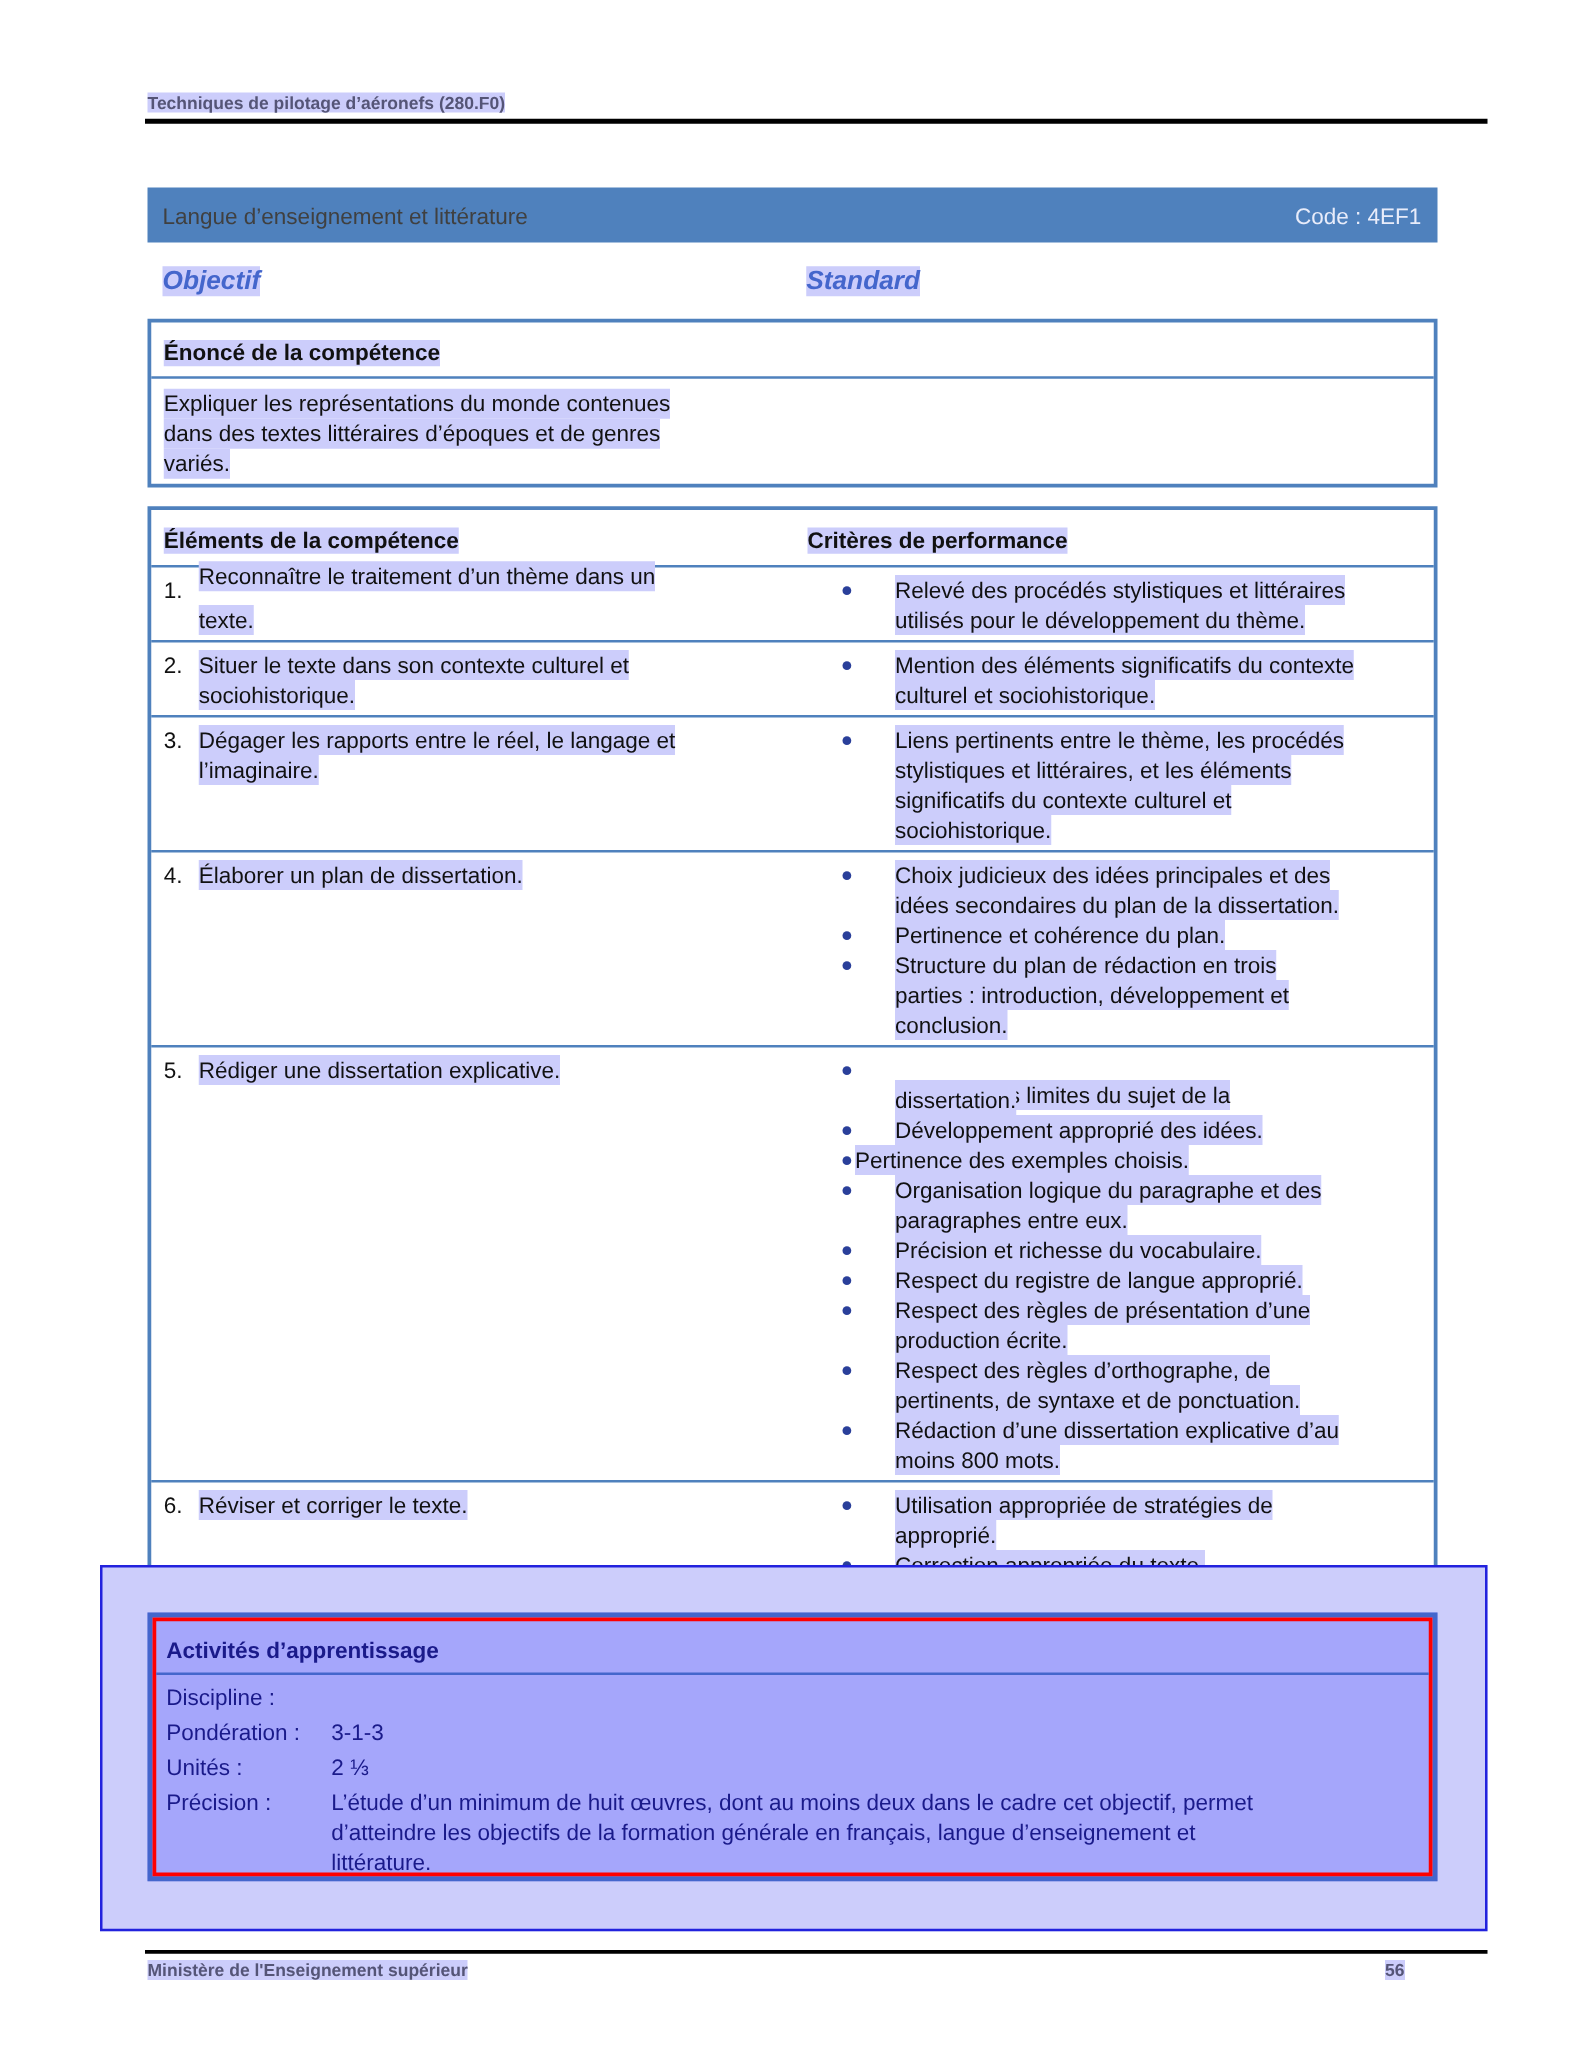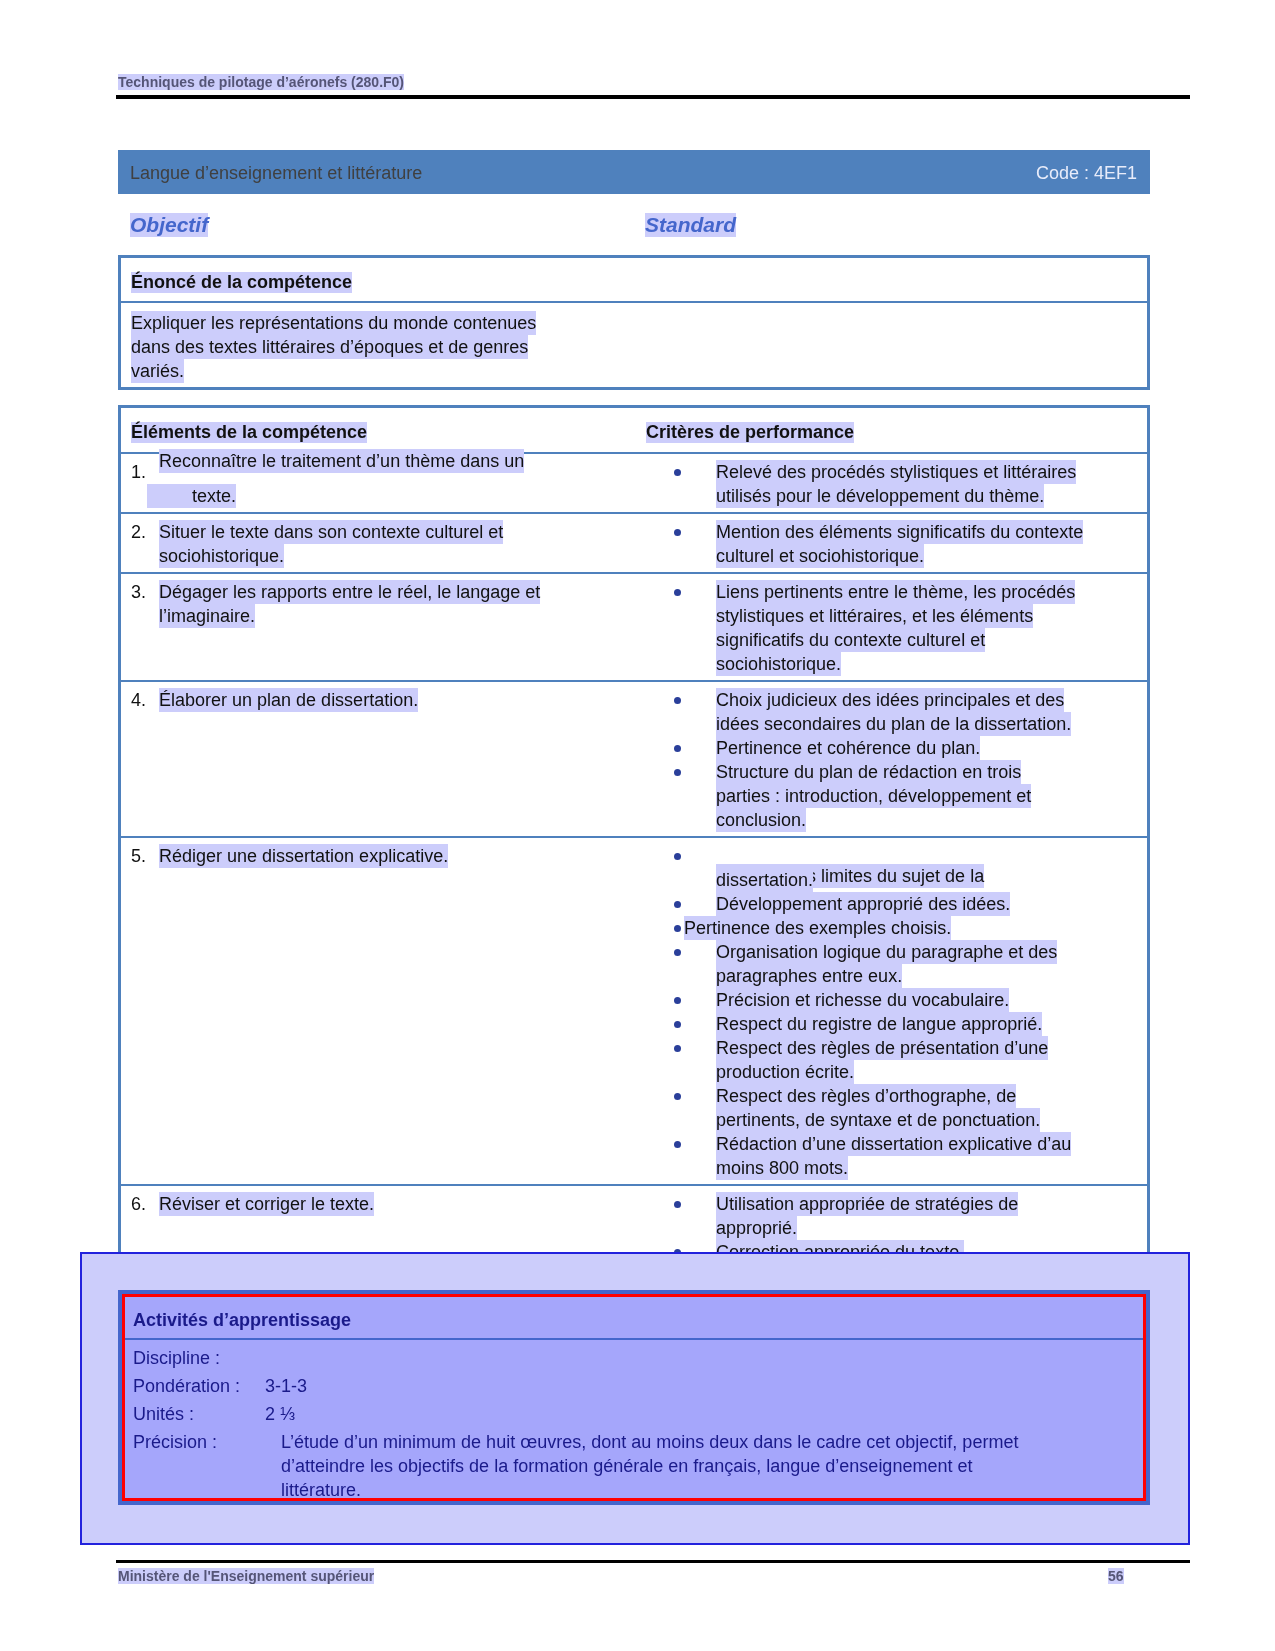--- a/index.html
+++ b/index.html
@@ -50,21 +50,21 @@
   </div>
 </div>
 
 <div class="abs box box2">
   <div class="abs bold-h hl" style="left:10px;top:14px;">Éléments de la compétence</div>
   <div class="abs bold-h hl" style="left:525px;top:14px;">Critères de performance</div>
   <div id="rows">
       <div class="hrow" style="top: 44px;"></div>
       <div class="abs txt" style="left: 10px; top: 52px;">1.</div>
       <div class="abs txt hl" style="left: 38px; top: 41px;">Reconnaître le traitement d’un thème dans un</div>
-      <div class="abs txt hl" style="left: 26px; top: 76px; padding-left: 45px;">texte.</div>
+      <div class="abs txt hl" style="left: 38px; top: 76px;">texte.</div>
       <div class="bullet" style="left: 553px; top: 61px;"></div>
       <div class="abs txt hl" style="left: 595px; top: 52px;">Relevé des procédés stylistiques et littéraires</div>
       <div class="abs txt hl" style="left: 595px; top: 76px;">utilisés pour le développement du thème.</div>
       <div class="hrow" style="top: 104px;"></div>
       <div class="abs txt" style="left: 10px; top: 112px;">2.</div>
       <div class="abs txt hl" style="left: 38px; top: 112px;">Situer le texte dans son contexte culturel et</div>
       <div class="abs txt hl" style="left: 38px; top: 136px;">sociohistorique.</div>
       <div class="bullet" style="left: 553px; top: 121px;"></div>
       <div class="abs txt hl" style="left: 595px; top: 112px;">Mention des éléments significatifs du contexte</div>
       <div class="abs txt hl" style="left: 595px; top: 136px;">culturel et sociohistorique.</div>
@@ -130,21 +130,21 @@
 <div class="abs actbox"></div>
 <div class="abs actinner">
   <div class="abs acttxt" style="left:8px;top:11px;font-weight:bold;">Activités d’apprentissage</div>
   <div class="hrow" style="top:41px;background:#4466cc;"></div>
   <div class="abs acttxt" style="left:8px;top:49px;">Discipline :</div>
   <div class="abs acttxt" style="left:8px;top:77px;">Pondération :</div>
   <div class="abs acttxt" style="left:140px;top:77px;">3-1-3</div>
   <div class="abs acttxt" style="left:8px;top:105px;">Unités :</div>
   <div class="abs acttxt" style="left:140px;top:105px;">2 ⅓</div>
   <div class="abs acttxt" style="left:8px;top:133px;">Précision :</div>
-  <div class="abs acttxt" style="left:140px;top:133px;margin-left:16px;">
+  <div class="abs acttxt" style="left:140px;top:133px;">
     <div>L’étude d’un minimum de huit œuvres, dont au moins deux dans le cadre cet objectif, permet</div>
     <div>d’atteindre les objectifs de la formation générale en français, langue d’enseignement et</div>
     <div>littérature.</div>
   </div>
 </div>
 
 <div class="abs rule-bot"></div>
 <div class="abs foot hl" style="left:118px;">Ministère de l'Enseignement supérieur</div>
 <div class="abs foot hl" style="left:1108px;">56</div>
 

